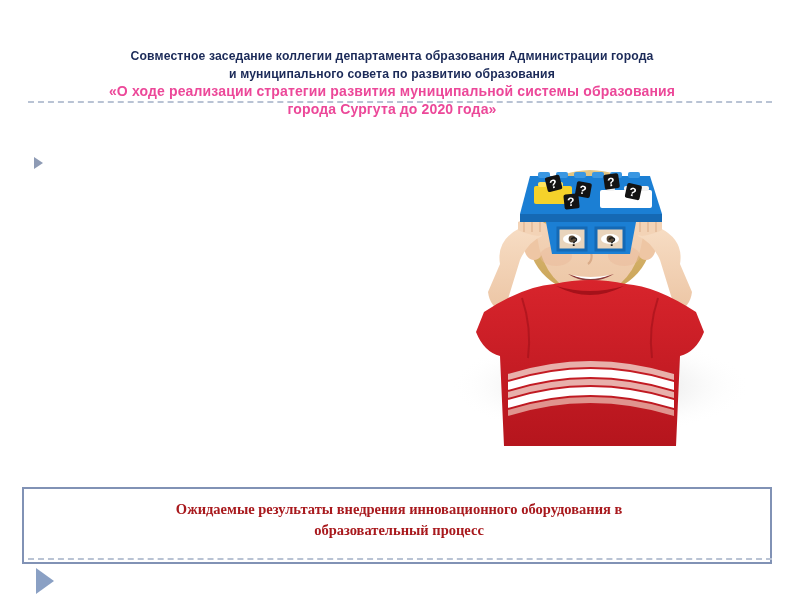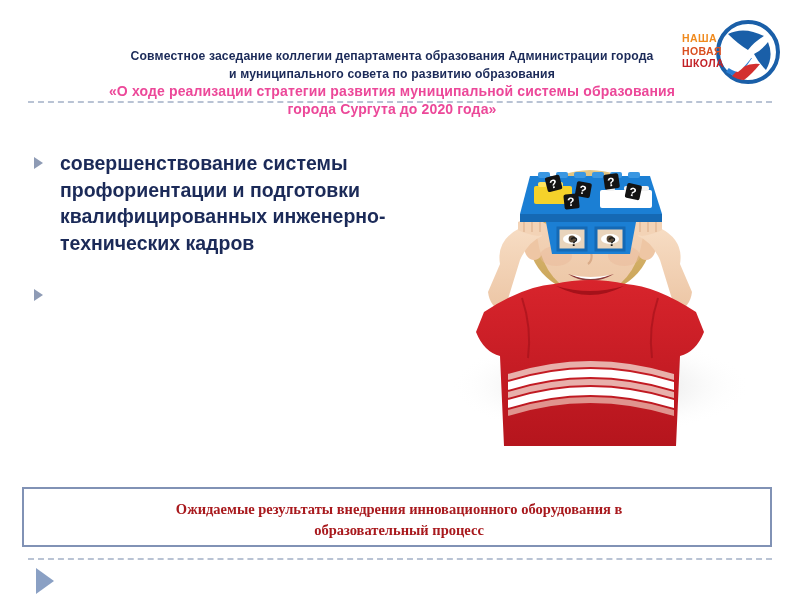--- a/index.html
+++ b/index.html
@@ -148,21 +148,21 @@
     height: 330px;
   }
   .photo svg { display: block; }
 
   
   .result-box {
     position: absolute;
     left: 22px;
     top: 487px;
     width: 750px;
-    height: 60px;
+    height: 77px;
     border: 2px solid #8192b5;
     background: #ffffff;
     box-sizing: border-box;
   }
   .result-text {
     position: absolute;
     left: 30px;
     top: 10px;
     width: 690px;
     text-align: center;
@@ -201,50 +201,27 @@
   <div class="header">
 
 
     <div class="header-text">
       <div class="header-line">Совместное заседание коллегии департамента образования Администрации города</div>
       <div class="header-line">и муниципального совета по развитию образования</div>
       <div class="header-line blue">«О ходе реализации стратегии развития муниципальной системы образования</div>
       <div class="header-line blue">города Сургута до 2020 года»</div>
     </div>
 
-    <div class="header-logo-right">
-      <div class="nns-wrap">
-        <svg width="104" height="72" viewBox="0 0 104 72" aria-hidden="true">
-
-          <circle cx="66" cy="36" r="30" fill="none" stroke="#1a5fa8" stroke-width="4"></circle>
-
-          <path d="M46 18 Q62 10 82 20 Q72 26 66 34 Q56 28 46 18 Z" fill="#1a5fa8"></path>
-          <path d="M86 26 Q92 40 84 54 Q76 46 72 38 Q80 34 86 26 Z" fill="#1a5fa8"></path>
-          <path d="M44 56 Q54 40 70 42 Q62 54 56 60 Q50 60 44 56 Z" fill="#2b7fd4"></path>
-          <path d="M50 60 Q62 46 78 48 Q70 58 62 64 Q56 64 50 60 Z" fill="#d32f2f"></path>
-          <path d="M44 50 Q56 36 72 38 Q64 50 56 56 Q50 55 44 50 Z" fill="#ffffff"></path>
-        </svg>
-        <div class="nns-words">
-          <span class="nns-word nns-w1">НАША</span>
-          <span class="nns-word nns-w2">НОВАЯ</span>
-          <span class="nns-word nns-w3">ШКОЛА</span>
-        </div>
-      </div>
-    </div>
 
     <div class="header-divider"></div>
   </div>
 
   <div class="content">
 
     <div class="bullets">
-      <div class="bullet">
-        <span class="bullet-marker"></span>
-        <span class="bullet-text">совершенствование системы профориентации и подготовки квалифицированных инженерно-технических кадров</span>
-      </div>
       <div class="bullet">
         <span class="bullet-marker"></span>
       </div>
     </div>
 
     <div class="photo">
       <svg width="390" height="330" viewBox="0 0 390 330" aria-hidden="true">
         <defs>
           <radialGradient id="shadow" cx="50%" cy="50%" r="50%">
             <stop offset="0%" stop-color="#9a9a9a" stop-opacity="0.55"></stop>

